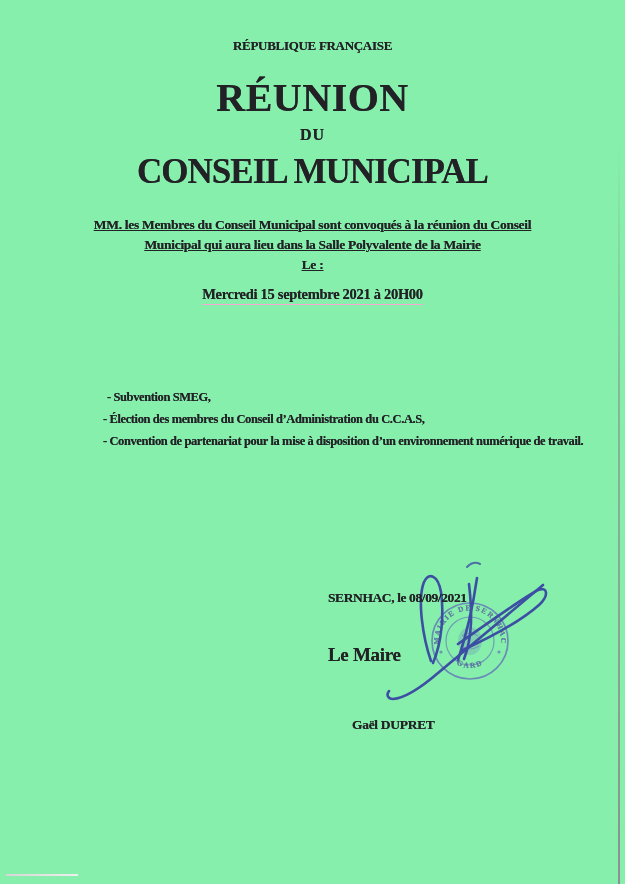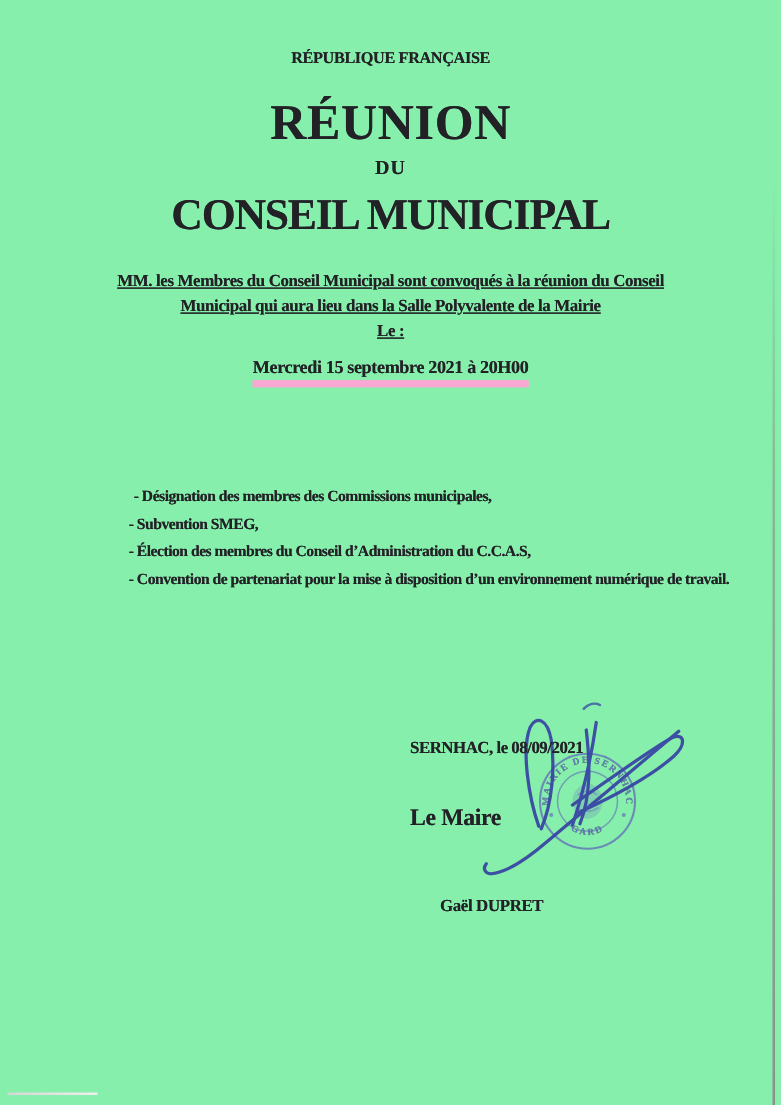--- a/index.html
+++ b/index.html
@@ -16,21 +16,21 @@
   .abs{position:absolute;}
   .ctr{left:0;right:0;text-align:center;}
   .republique{top:38px;font-size:13px;letter-spacing:-0.3px;}
   .title-main{top:74px;font-size:40px;letter-spacing:.5px;}
   .title-du{top:126px;font-size:16px;letter-spacing:1px;}
   .title-sub{top:152px;font-size:35px;letter-spacing:-1px;}
   .convocation{top:215px;left:42px;right:42px;text-align:center;
     font-size:13.5px;line-height:20px;letter-spacing:-0.3px;text-decoration:underline;}
   .datetime{top:285px;}
   .datetime span{display:inline-block;font-size:14.5px;letter-spacing:-0.3px;
-    border-bottom:6px solid #f9a8d4;padding-bottom:1px;}
+    border-bottom:1px solid #f9a8d4;padding-bottom:1px;}
   .objet{top:353px;}
   .objet span{display:inline-block;font-size:15px;
     border-bottom:1.5px solid #222226;padding-bottom:1px;}
   .agenda{top:391px;left:103px;width:490px;font-size:12.5px;
     letter-spacing:-0.4px;line-height:13.5px;}
   .agenda-item{margin-bottom:8.5px;}
   .agenda-item:first-child{padding-left:4px;}
   .place-date{top:590px;left:328px;font-size:13.5px;letter-spacing:-0.4px;z-index:3;}
   .le-maire{top:644px;left:328px;font-size:19px;letter-spacing:-0.3px;z-index:3;}
   .signer-name{top:717px;left:328px;font-size:13.5px;letter-spacing:-0.3px;z-index:3;margin-left:24px;}
@@ -58,21 +58,20 @@
     <div>Municipal qui aura lieu dans la Salle Polyvalente de la Mairie</div>
     <div>Le :</div>
   </div>
 
   <div class="abs ctr datetime">
     <span>Mercredi 15 septembre 2021 à 20H00</span>
   </div>
 
 
   <div class="abs agenda">
-    <div class="agenda-item">- Désignation des membres des Commissions municipales,</div>
     <div class="agenda-item">- Subvention SMEG,</div>
     <div class="agenda-item">- Élection des membres du Conseil d’Administration du C.C.A.S,</div>
     <div class="agenda-item">- Convention de partenariat pour la mise à disposition d’un environnement numérique de travail.</div>
   </div>
 
   <div class="abs place-date">SERNHAC, le 08/09/2021</div>
 
   <svg class="abs signature-svg" width="200" height="170" viewBox="365 548 200 170">
 
     <g fill="none" opacity="0.78" stroke="#6271ba">

